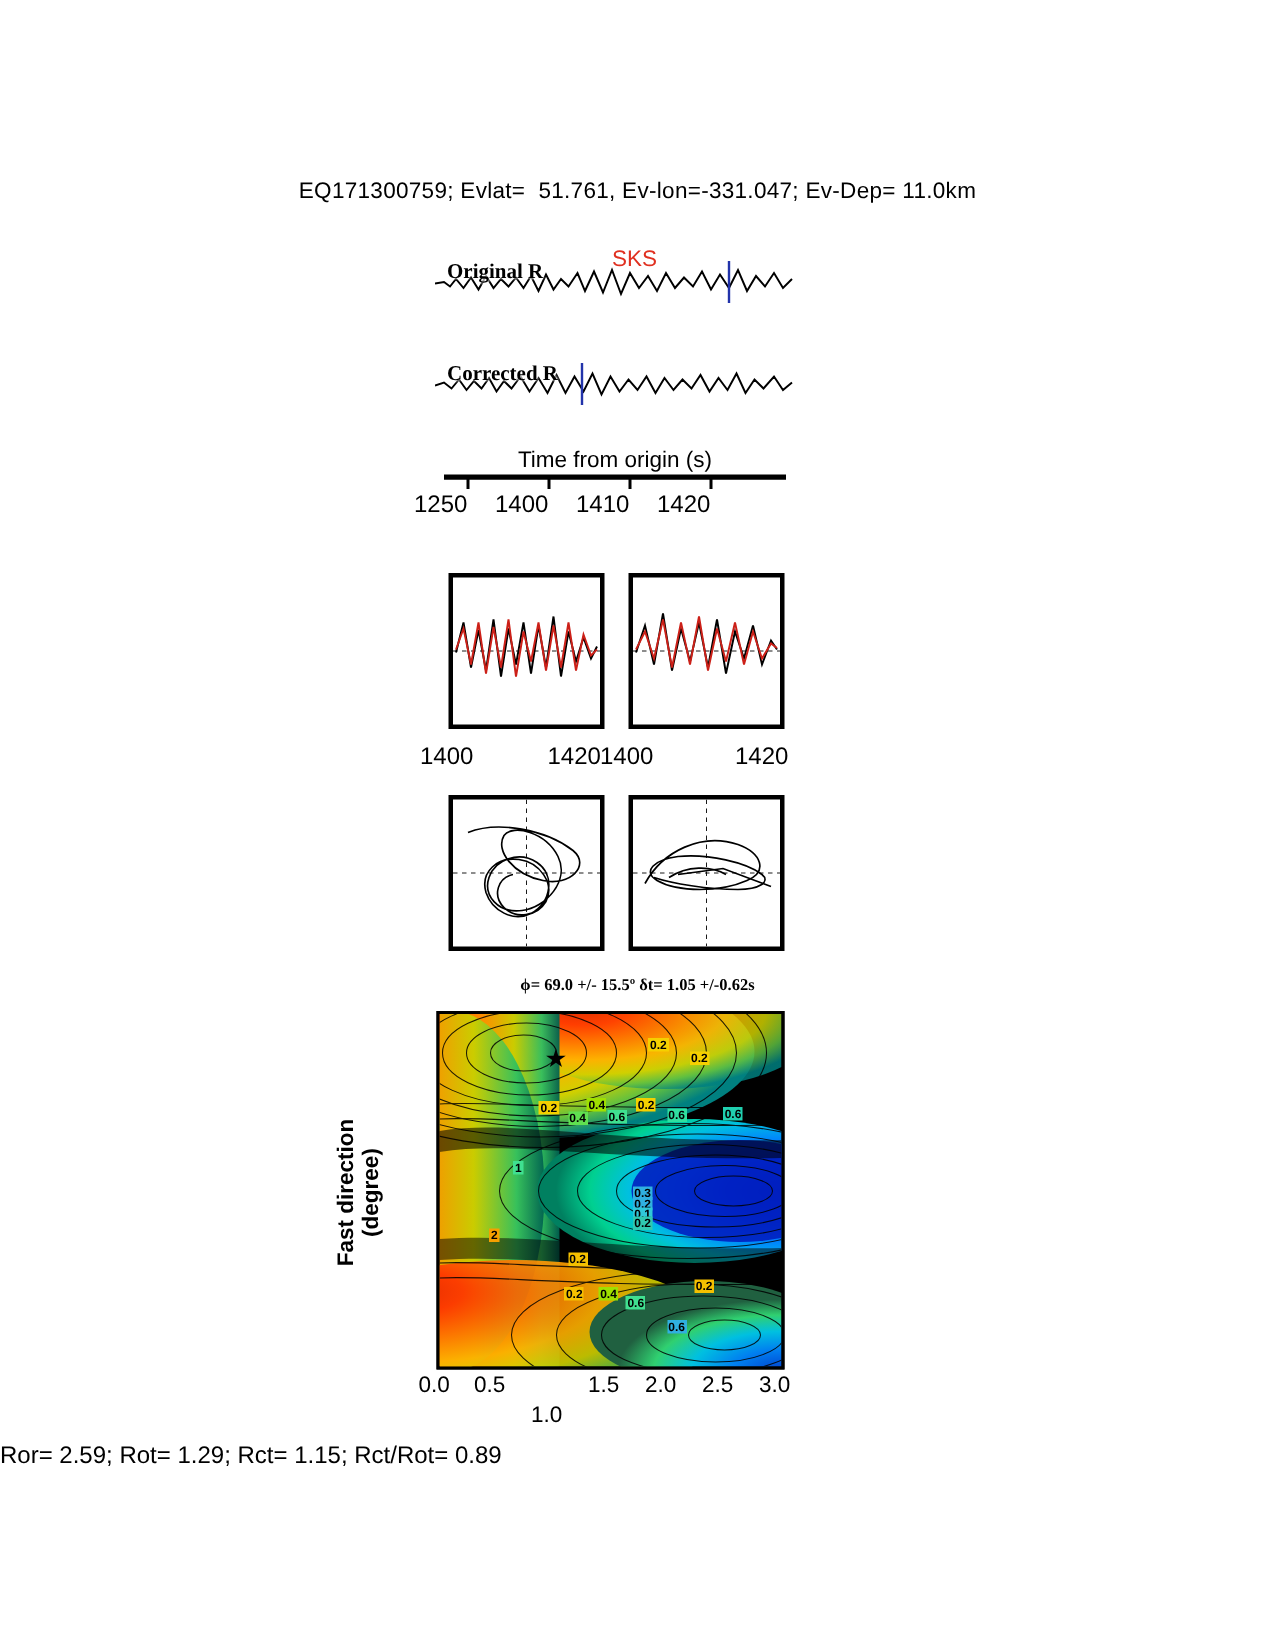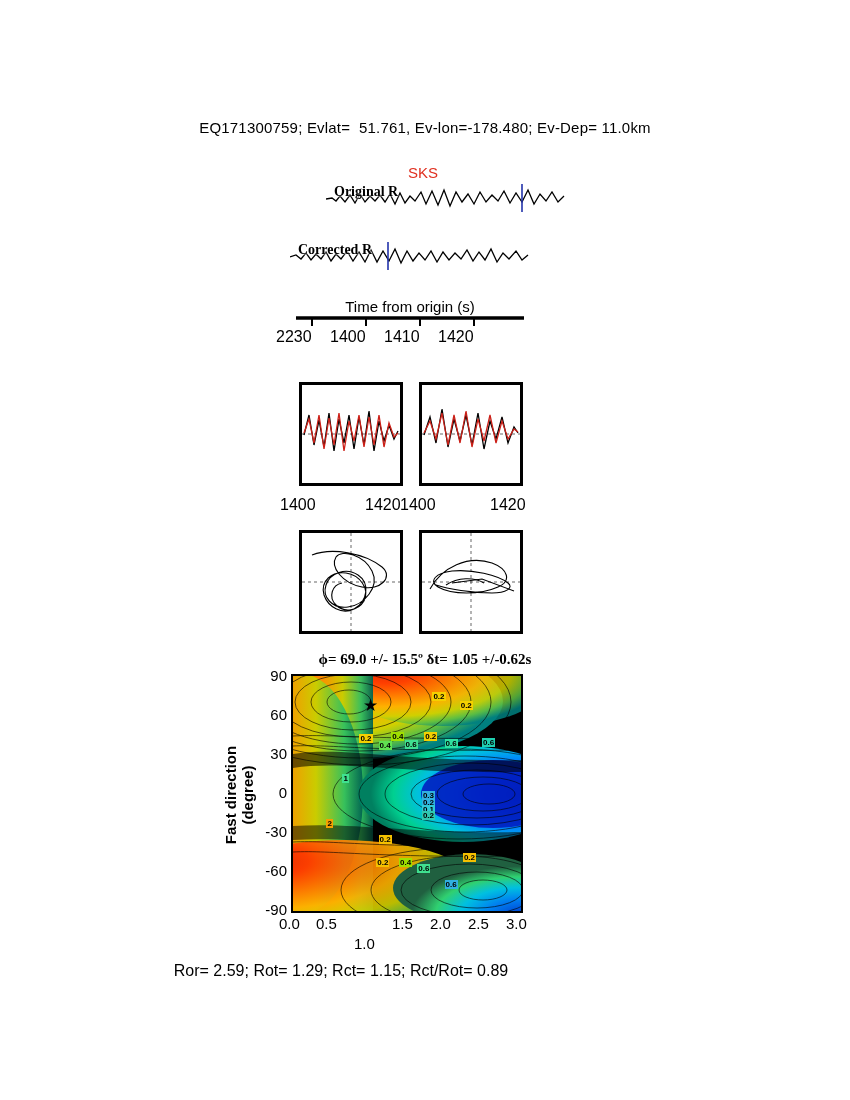--- a/index.html
+++ b/index.html
@@ -108,21 +108,21 @@
 
   
   .contour-title {
     position: absolute;
     left: 0;
     top: 651px;
     width: 850px;
     text-align: center;
     font-family: "Liberation Serif", serif;
     font-weight: bold;
-    font-size: 15px;
+    font-size: 11px;
   }
   .contour-wrap {
     position: absolute;
     left: 291px;
     top: 674px;
     width: 228px;
     height: 235px;
     border: 2px solid #000;
     background: #000;
     overflow: hidden;
@@ -168,21 +168,20 @@
     width: 850px;
     text-align: center;
     font-size: 14px;
     font-weight: bold;
   }
   .footer {
     position: absolute;
     left: 0;
     top: 962px;
     width: 682px;
-    text-align: center;
     font-size: 16px;
   }
   .clabel {
     position: absolute;
     font-size: 8px;
     font-weight: bold;
     color: #000;
     padding: 0 1px;
     line-height: 9px;
     white-space: nowrap;
@@ -193,26 +192,26 @@
     line-height: 17px;
     color: #000;
   }
 </style>
 </head>
 <body>
 
 <div class="page">
 
   <div class="header">
-    <div>EQ171300759; Evlat=  51.761, Ev-lon=-178.480; Ev-Dep= 11.0km</div>
+    <div>EQ171300759; Evlat=  51.761, Ev-lon=-331.047; Ev-Dep= 11.0km</div>
   </div>
 
   <div class="wave-block">
 
-    <div class="wave-row" style="top:14px;margin-left:36px;">
+    <div class="wave-row" style="top:4px;">
       <svg class="wave-svg" width="240" height="32" viewBox="0 0 240 32">
         <path d="M0,17 L6,16 L10,19 L14,14 L19,20 L24,13 L29,21 L34,12 L39,20 L44,14 L49,19 L54,13 L59,20 L64,12 L69,22 L74,11 L79,21 L84,14 L89,19 L95,10 L100,22 L106,9 L112,23 L118,8 L124,24 L130,10 L136,20 L142,12 L148,22 L154,10 L160,20 L166,13 L172,19 L178,9 L184,21 L190,11 L196,20 L202,8 L208,22 L214,12 L220,19 L226,10 L232,20 L238,14" fill="none" stroke="#000000" stroke-width="1.3"></path>
         <line x1="196" y1="2" x2="196" y2="30" stroke="#2233aa" stroke-width="1.6"></line>
       </svg>
       <span class="wave-label">Original R</span>
     </div>
 
 
     <div class="wave-row" style="top:72px;">
       <svg class="wave-svg" width="240" height="32" viewBox="0 0 240 32">
@@ -230,21 +229,21 @@
 
   <svg class="axis-bar" width="232" height="12" viewBox="0 0 232 12">
     <line x1="2" y1="3" x2="230" y2="3" stroke="#000" stroke-width="3.5"></line>
     <line x1="18" y1="3" x2="18" y2="11" stroke="#000" stroke-width="2"></line>
     <line x1="72" y1="3" x2="72" y2="11" stroke="#000" stroke-width="2"></line>
     <line x1="126" y1="3" x2="126" y2="11" stroke="#000" stroke-width="2"></line>
     <line x1="180" y1="3" x2="180" y2="11" stroke="#000" stroke-width="2"></line>
   </svg>
 
   <div class="time-ticks">
-    <span style="left:6px;">2230</span>
+    <span style="left:6px;">1250</span>
     <span style="left:60px;">1400</span>
     <span style="left:114px;">1410</span>
     <span style="left:168px;">1420</span>
   </div>
 
   <div class="smallbox" style="left:299px; top:382px; width:98px; height:98px;">
     <svg width="98" height="98" viewBox="0 0 98 98">
       <line x1="0" y1="49" x2="98" y2="49" stroke="#000" stroke-width="0.6" stroke-dasharray="3,3"></line>
       <path d="M2,50 L7,30 L12,60 L17,35 L22,62 L27,28 L32,66 L37,34 L42,58 L47,30 L52,64 L57,32 L62,60 L67,26 L72,66 L77,36 L82,56 L87,40 L92,54 L96,46" fill="none" stroke="#000000" stroke-width="1.3"></path>
       <path d="M2,48 L7,34 L12,58 L17,30 L22,64 L27,33 L32,60 L37,28 L42,66 L47,36 L52,56 L57,30 L62,62 L67,32 L72,60 L77,30 L82,62 L87,38 L92,52 L96,48" fill="none" stroke="#cc2018" stroke-width="1.3"></path>
@@ -283,29 +282,20 @@
       <path d="M8,56 C20,34 46,22 70,30 C86,36 90,48 76,54 C58,62 30,62 16,54 C6,48 14,40 30,38 C50,36 76,42 86,50 C92,55 84,60 70,60 C50,60 26,56 14,52" fill="none" stroke="#000000" stroke-width="1.1"></path>
       <path d="M30,50 L60,46 L92,58" fill="none" stroke="#000000" stroke-width="1.1"></path>
       <path d="M24,52 C36,44 52,44 62,50" fill="none" stroke="#000000" stroke-width="1.1"></path>
     </svg>
   </div>
 
   <div class="contour-title">ϕ= 69.0 +/- 15.5º δt= 1.05 +/-0.62s</div>
 
   <div class="ylabel">Fast direction (degree)</div>
 
-  <div class="yticks-holder">
-    <div class="ytick" style="top:2px;">90</div>
-    <div class="ytick" style="top:41px;">60</div>
-    <div class="ytick" style="top:80px;">30</div>
-    <div class="ytick" style="top:119px;">0</div>
-    <div class="ytick" style="top:158px;">-30</div>
-    <div class="ytick" style="top:197px;">-60</div>
-    <div class="ytick" style="top:236px;">-90</div>
-  </div>
 
   <div class="contour-wrap">
     <svg width="228" height="235" viewBox="0 0 228 235" preserveAspectRatio="none">
       <defs>
 
         <radialGradient id="gTop" cx="22%" cy="22%" r="85%">
           <stop offset="0%" stop-color="#e02000"></stop>
           <stop offset="18%" stop-color="#ff3000"></stop>
           <stop offset="38%" stop-color="#ff7000"></stop>
           <stop offset="58%" stop-color="#ffb000"></stop>

